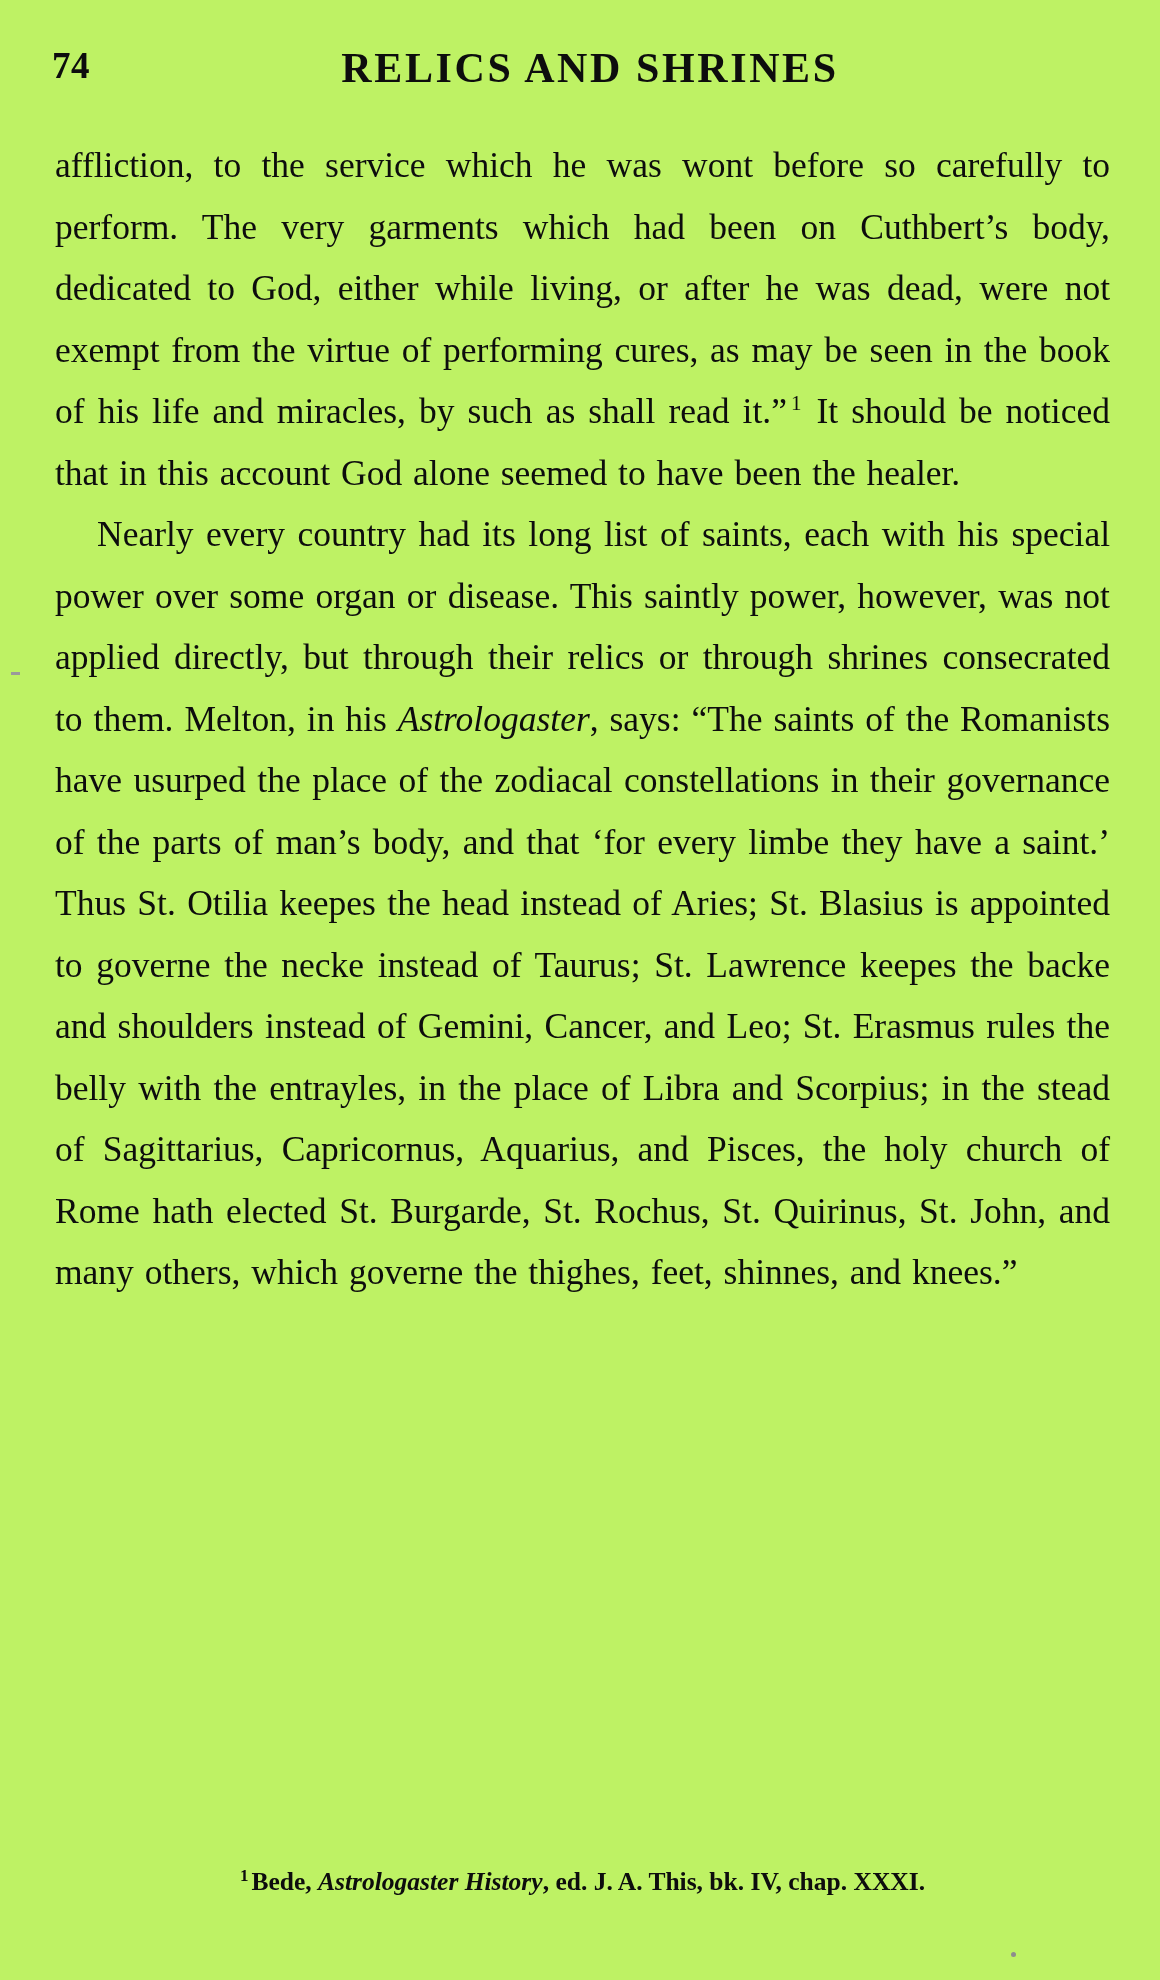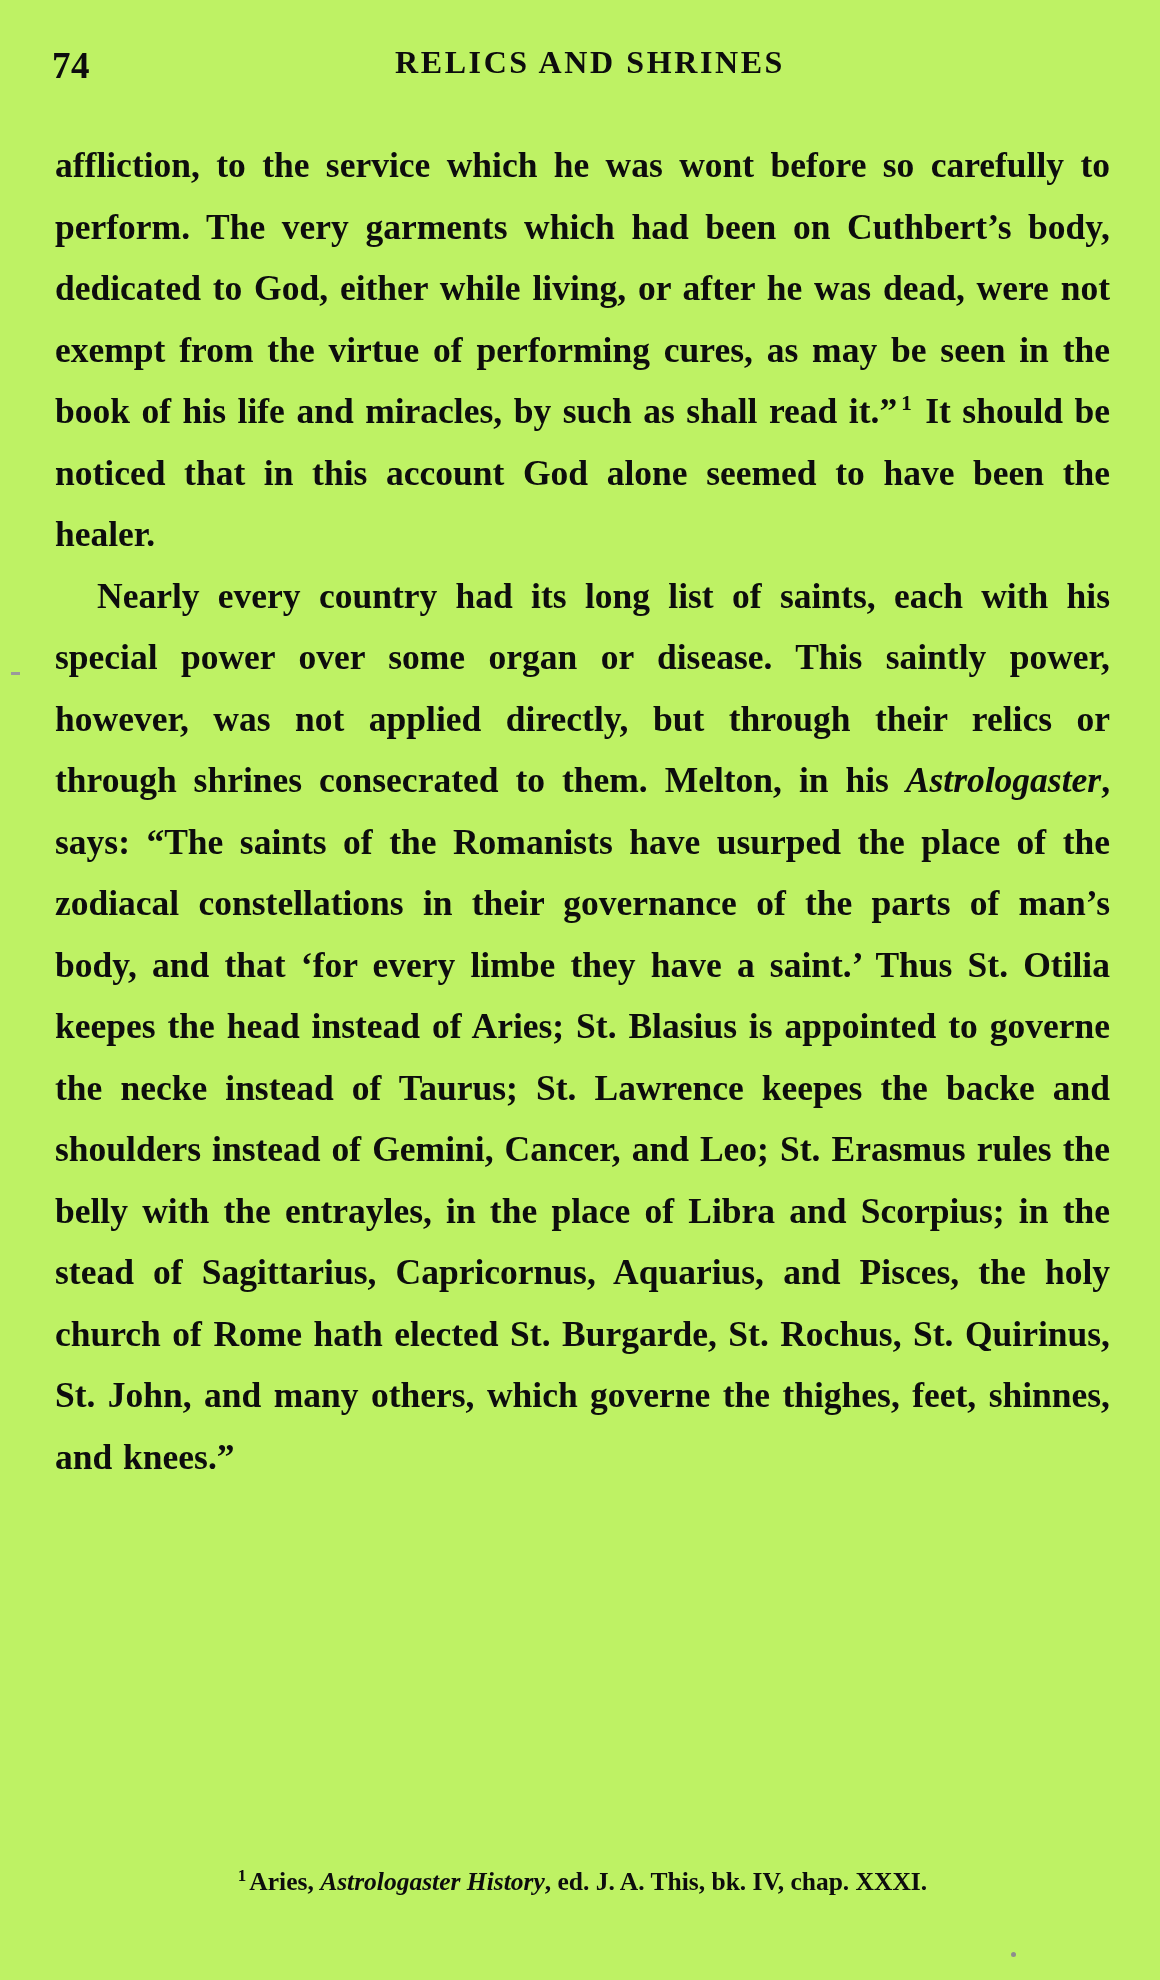--- a/index.html
+++ b/index.html
@@ -37,32 +37,31 @@
     font-size: 37px;
     font-weight: bold;
     letter-spacing: 0.5px;
   }
   .head-title {
     position: absolute;
     left: 0;
     right: 0;
     top: 6px;
     text-align: center;
-    font-size: 32px;
+    font-size: 42px;
     letter-spacing: 2.6px;
     font-weight: bold;
     padding-left: 20px;
   }
   
   .body-text {
     position: absolute;
     top: 135px;
     left: 55px;
     width: 1055px;
-    font-weight: bold;
   }
   .para {
     font-size: 35.5px;
     line-height: 61.5px;
     text-align: justify;
     text-justify: inter-word;
     margin: 0;
   }
   .para.indent {
     text-indent: 42px;
@@ -134,18 +133,18 @@
   <div class="body-text">
 
     <p class="para loose"><span>affliction, to the service which he was wont before so carefully to perform.  The very garments which had been on Cuthbert’s body, dedicated to God, either while living, or after he was dead, were not exempt from the virtue of performing cures, as may be seen in the book of his life and miracles, by such as shall read it.”</span><sup class="fn">1</sup><span>  It should be noticed that in this account God alone seemed to have been the healer.</span></p>
 
     <p class="para loose indent"><span>Nearly every country had its long list of saints, each with his special power over some organ or disease.  This saintly power, however, was not applied directly, but through their relics or through shrines consecrated to them.  Melton, in his </span><span class="ital">Astrologaster</span><span>, says:  “The saints of the Romanists have usurped the place of the zodiacal constellations in their governance of the parts of man’s body, and that ‘for every limbe they have a saint.’  Thus St. Otilia keepes the head instead of Aries; St. Blasius is appointed to governe the necke instead of Taurus; St. Lawrence keepes the backe and shoulders instead of Gemini, Cancer, and Leo; St. Erasmus rules the belly with the entrayles, in the place of Libra and Scorpius; in the stead of Sagittarius, Capricornus, Aquarius, and Pisces, the holy church of Rome hath elected St. Burgarde, St. Rochus, St. Quirinus, St. John, and many others, which governe the thighes, feet, shinnes, and knees.”</span></p>
 
 
   </div>
 
   <div class="footnote">
-    <sup>1</sup><span>Aries, </span><span class="ital">Astrologaster History</span><span>, ed. J. A. This, bk. IV, chap. XXXI.</span>
+    <sup>1</sup><span>Bede, </span><span class="ital">Astrologaster History</span><span>, ed. J. A. This, bk. IV, chap. XXXI.</span>
   </div>
 
   <div class="bottom-mark"></div>
 
 </div>
 
 </body></html>

